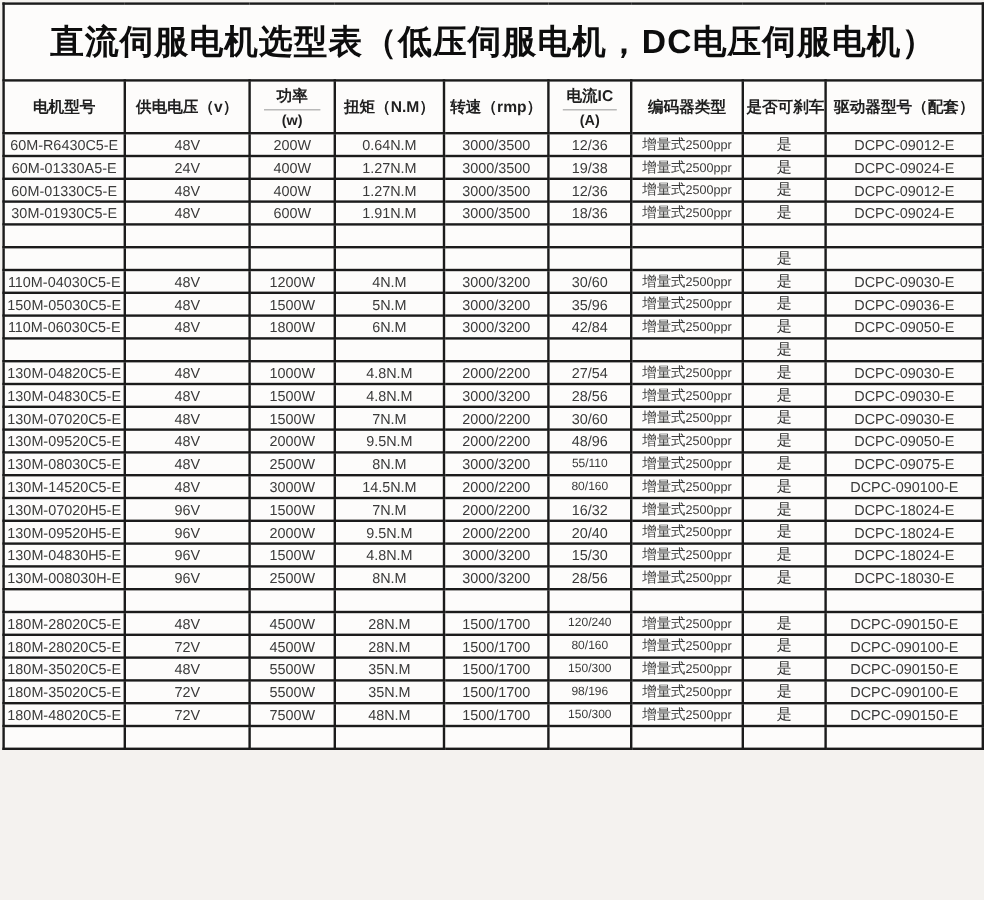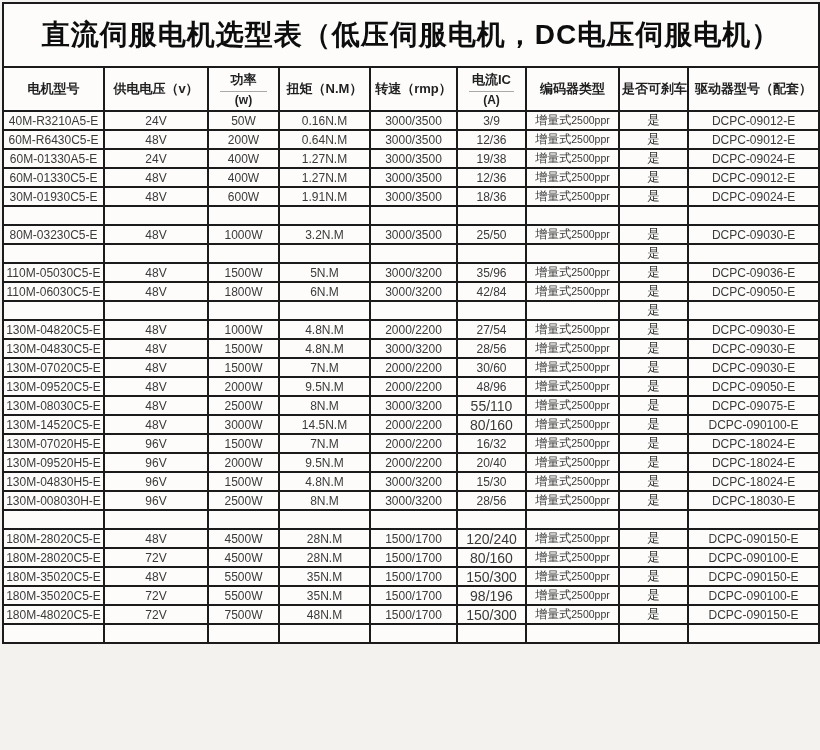--- a/index.html
+++ b/index.html
@@ -48,21 +48,21 @@
     margin: 2px 9px 0 9px;
     padding-top: 1px;
     font-size: 12px;
   }
   tbody tr { height: 19px; }
   tbody td {
     font-size: 12px;
     color: #3a3a3a;
   }
   td .latin-small { font-size: 10.5px; letter-spacing: 0; }
-  td.shrink { font-size: 14px; }
+  td.shrink { font-size: 10px; }
   td.cell-brake { font-size: 12.5px; color: #2e2e2e; }
 </style>
 </head>
 <body>
 
 <div class="page">
   <table class="grid">
     <colgroup>
       <col style="width:101px">
         <col style="width:104px">
@@ -85,31 +85,20 @@
           <th><span>扭矩（N.M）</span></th>
           <th><span>转速（rmp）</span></th>
           <th><span>电流IC</span><span class="h-sub">(A)</span></th>
           <th><span>编码器类型</span></th>
           <th><span>是否可刹车</span></th>
           <th><span>驱动器型号（配套）</span></th>
         </tr>
     </thead>
     <tbody id="table-body">
         <tr>
-          <td class="cell-model">40M-R3210A5-E</td>
-          <td class="cell-voltage">24V</td>
-          <td class="cell-power">50W</td>
-          <td class="cell-torque">0.16N.M</td>
-          <td class="cell-speed">3000/3500</td>
-          <td class="cell-current">3/9</td>
-          <td class="cell-encoder"><span>增量式</span><span class="latin-small">2500ppr</span></td>
-          <td class="cell-brake">是</td>
-          <td class="cell-driver">DCPC-09012-E</td>
-        </tr>
-        <tr>
           <td class="cell-model">60M-R6430C5-E</td>
           <td class="cell-voltage">48V</td>
           <td class="cell-power">200W</td>
           <td class="cell-torque">0.64N.M</td>
           <td class="cell-speed">3000/3500</td>
           <td class="cell-current">12/36</td>
           <td class="cell-encoder"><span>增量式</span><span class="latin-small">2500ppr</span></td>
           <td class="cell-brake">是</td>
           <td class="cell-driver">DCPC-09012-E</td>
         </tr>
@@ -151,43 +140,43 @@
           <td class="cell-voltage"></td>
           <td class="cell-power"></td>
           <td class="cell-torque"></td>
           <td class="cell-speed"></td>
           <td class="cell-current"></td>
           <td class="cell-encoder"></td>
           <td class="cell-brake"></td>
           <td class="cell-driver"></td>
         </tr>
         <tr>
-          <td class="cell-model">80M-03230C5-E</td>
-          <td class="cell-voltage">48V</td>
-          <td class="cell-power">1000W</td>
-          <td class="cell-torque">3.2N.M</td>
-          <td class="cell-speed">3000/3500</td>
-          <td class="cell-current">25/50</td>
+          <td class="cell-model"></td>
+          <td class="cell-voltage"></td>
+          <td class="cell-power"></td>
+          <td class="cell-torque"></td>
+          <td class="cell-speed"></td>
+          <td class="cell-current"></td>
+          <td class="cell-encoder"></td>
+          <td class="cell-brake">是</td>
+          <td class="cell-driver"></td>
+        </tr>
+        <tr>
+          <td class="cell-model">110M-04030C5-E</td>
+          <td class="cell-voltage">48V</td>
+          <td class="cell-power">1200W</td>
+          <td class="cell-torque">4N.M</td>
+          <td class="cell-speed">3000/3200</td>
+          <td class="cell-current">30/60</td>
           <td class="cell-encoder"><span>增量式</span><span class="latin-small">2500ppr</span></td>
           <td class="cell-brake">是</td>
           <td class="cell-driver">DCPC-09030-E</td>
         </tr>
         <tr>
-          <td class="cell-model"></td>
-          <td class="cell-voltage"></td>
-          <td class="cell-power"></td>
-          <td class="cell-torque"></td>
-          <td class="cell-speed"></td>
-          <td class="cell-current"></td>
-          <td class="cell-encoder"></td>
-          <td class="cell-brake">是</td>
-          <td class="cell-driver"></td>
-        </tr>
-        <tr>
-          <td class="cell-model">110M-05030C5-E</td>
+          <td class="cell-model">150M-05030C5-E</td>
           <td class="cell-voltage">48V</td>
           <td class="cell-power">1500W</td>
           <td class="cell-torque">5N.M</td>
           <td class="cell-speed">3000/3200</td>
           <td class="cell-current">35/96</td>
           <td class="cell-encoder"><span>增量式</span><span class="latin-small">2500ppr</span></td>
           <td class="cell-brake">是</td>
           <td class="cell-driver">DCPC-09036-E</td>
         </tr>
         <tr>

